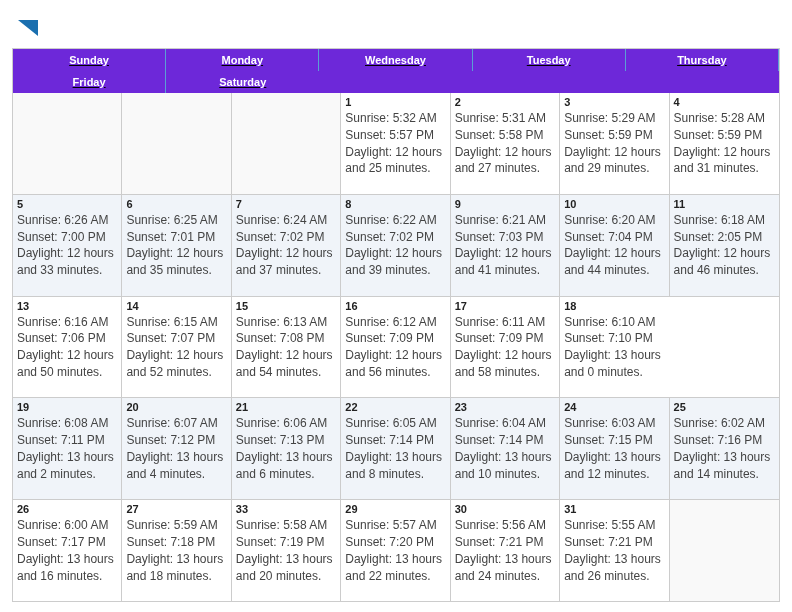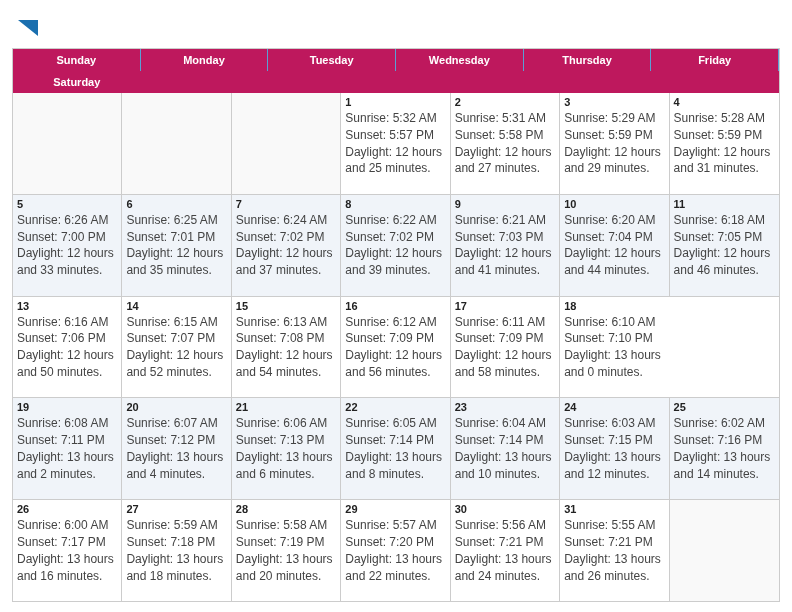--- a/index.html
+++ b/index.html
@@ -55,22 +55,23 @@
       margin-top: 2px;
     }
     .calendar {
       flex: 1;
       display: flex;
       flex-direction: column;
       border: 1px solid #ccc;
     }
     .day-headers {
       display: grid;
-      grid-template-columns: repeat(6, 1fr);
-      background: #be185d;
+      grid-template-columns: repeat(5, 1fr);
+      background: #6d28d9;
+      text-decoration: underline;
     }
     .day-header {
       color: #fff;
       font-size: 11px;
       font-weight: bold;
       text-align: center;
       padding: 5px 2px;
       border-right: 1px solid #5a9fd4;
     }
     .day-header:last-child { border-right: none; }
@@ -130,22 +131,22 @@
     <div class="header-right">
       <div class="month-title"></div>
       <div class="location"></div>
     </div>
   </div>
 
   <div class="calendar">
     <div class="day-headers">
     <div class="day-header">Sunday</div>
         <div class="day-header">Monday</div>
+        <div class="day-header">Wednesday</div>
         <div class="day-header">Tuesday</div>
-        <div class="day-header">Wednesday</div>
         <div class="day-header">Thursday</div>
         <div class="day-header">Friday</div>
         <div class="day-header">Saturday</div>
       </div>
     <div class="calendar-body">
     <div class="week-row">
           <div class="day-cell empty"></div>
           <div class="day-cell empty"></div>
           <div class="day-cell empty"></div>
           <div class="day-cell">
@@ -216,21 +217,21 @@
           <div class="day-cell alt-row">
             <span class="day-number">10</span>
             <div class="day-info">Sunrise: 6:20 AM
 Sunset: 7:04 PM
 Daylight: 12 hours
 and 44 minutes.</div>
           </div>
           <div class="day-cell alt-row">
             <span class="day-number">11</span>
             <div class="day-info">Sunrise: 6:18 AM
-Sunset: 7:05 PM
+Sunset: 2:05 PM
 Daylight: 12 hours
 and 46 minutes.</div>
           </div>
         </div>
         <div class="week-row">
           <div class="day-cell">
             <span class="day-number">13</span>
             <div class="day-info">Sunrise: 6:16 AM
 Sunset: 7:06 PM
 Daylight: 12 hours
@@ -332,21 +333,21 @@
 and 16 minutes.</div>
           </div>
           <div class="day-cell">
             <span class="day-number">27</span>
             <div class="day-info">Sunrise: 5:59 AM
 Sunset: 7:18 PM
 Daylight: 13 hours
 and 18 minutes.</div>
           </div>
           <div class="day-cell">
-            <span class="day-number">28</span>
+            <span class="day-number">33</span>
             <div class="day-info">Sunrise: 5:58 AM
 Sunset: 7:19 PM
 Daylight: 13 hours
 and 20 minutes.</div>
           </div>
           <div class="day-cell">
             <span class="day-number">29</span>
             <div class="day-info">Sunrise: 5:57 AM
 Sunset: 7:20 PM
 Daylight: 13 hours

